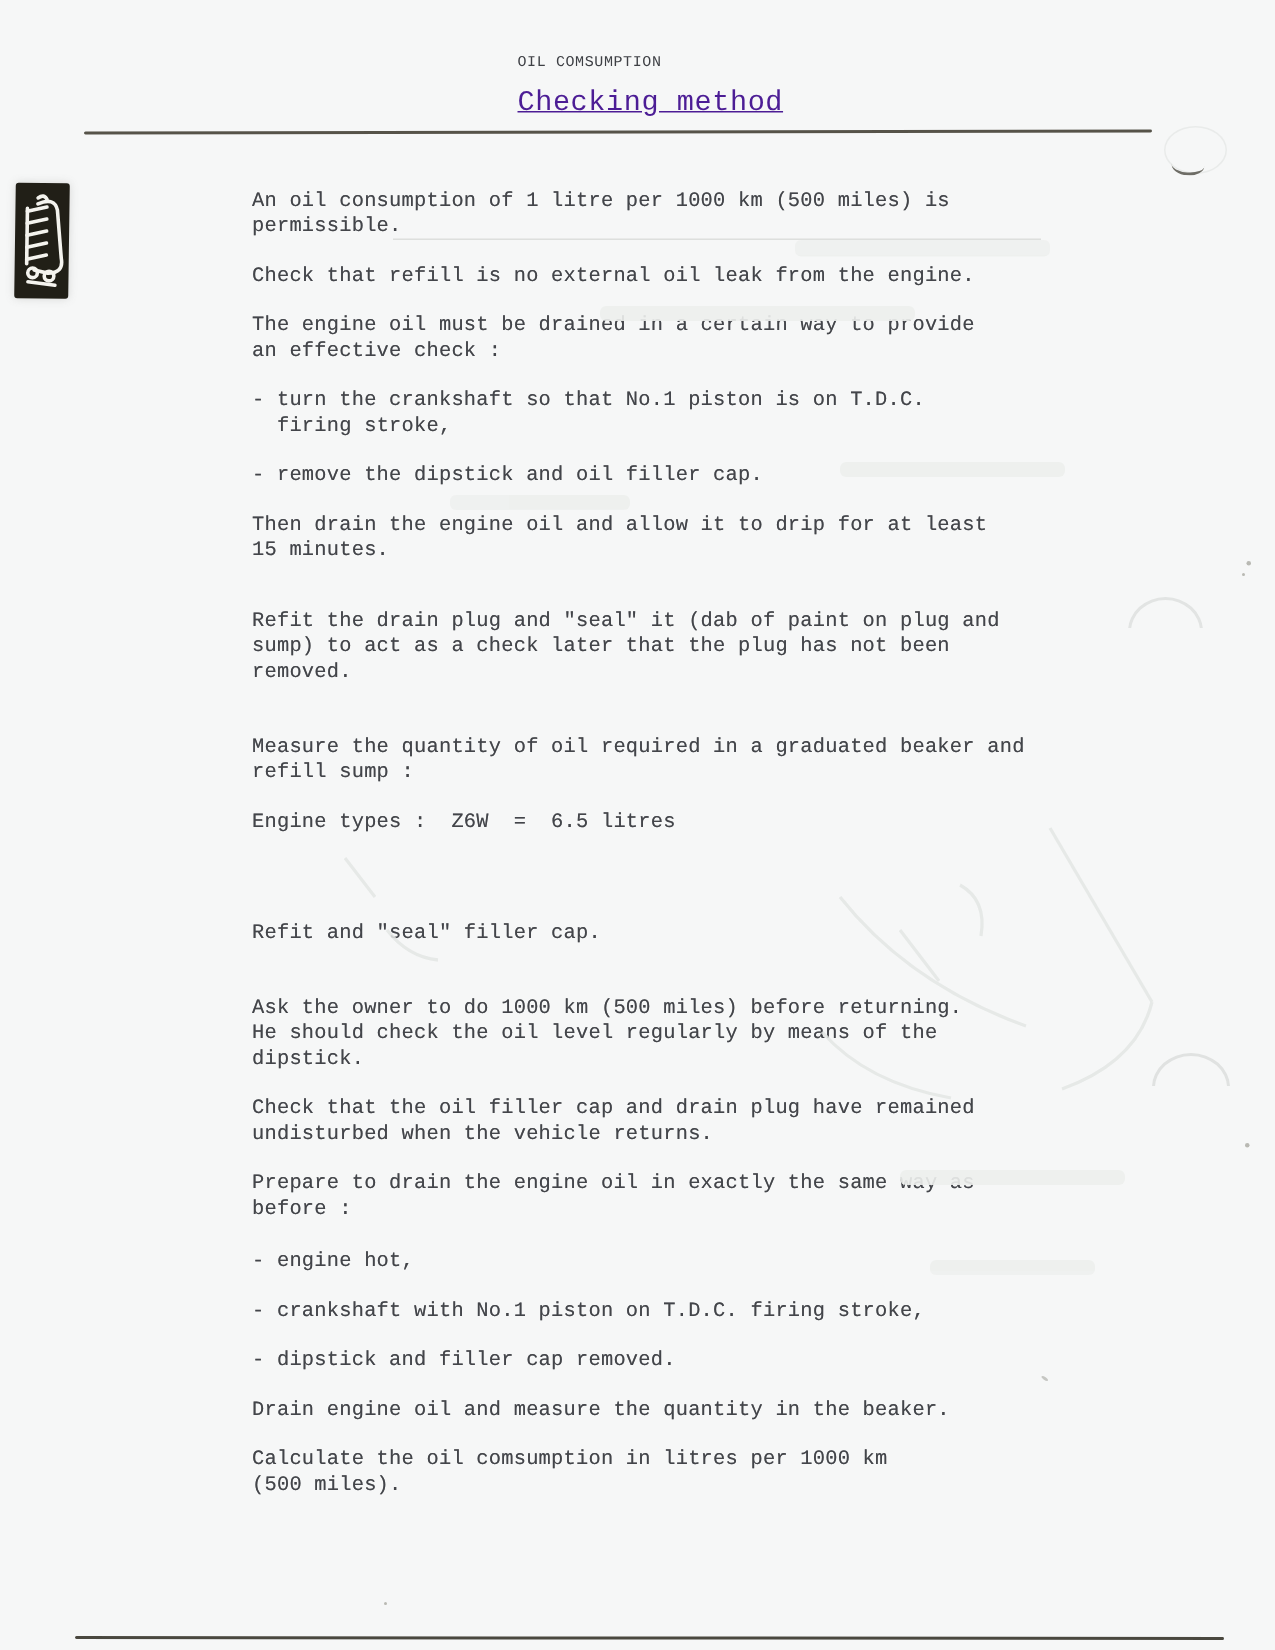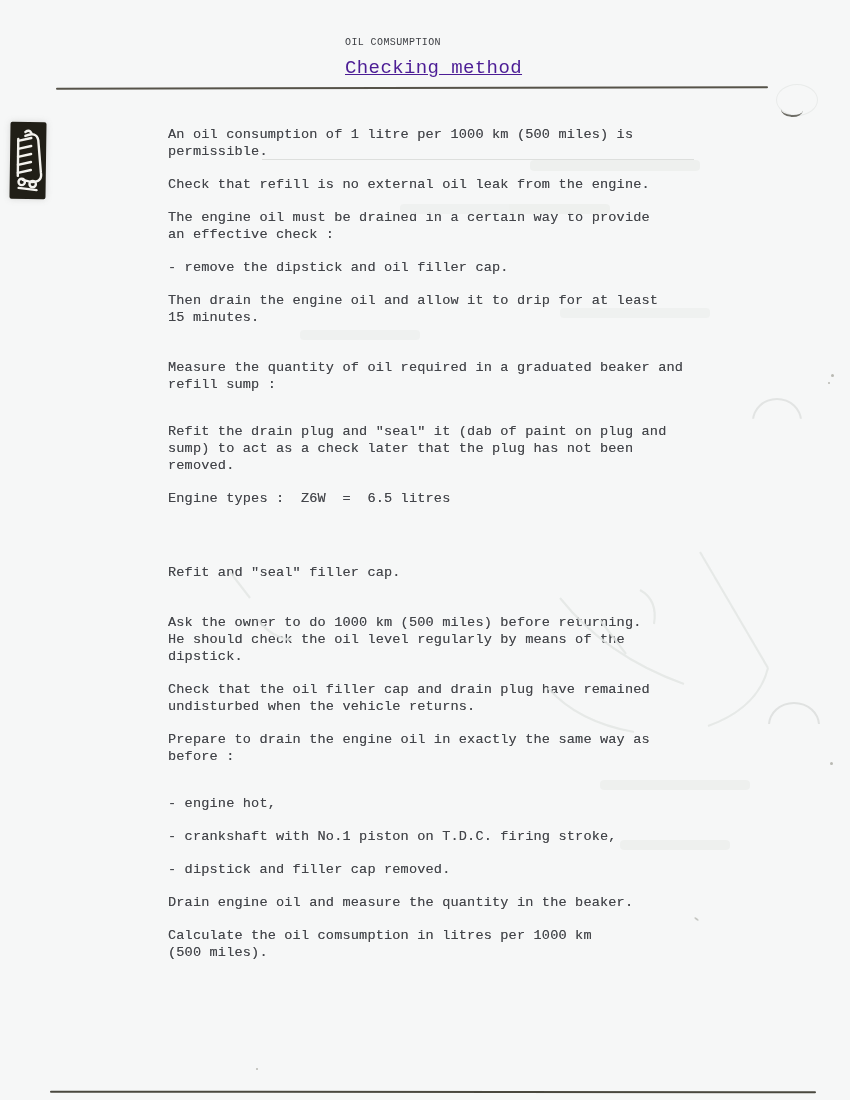--- a/index.html
+++ b/index.html
@@ -44,21 +44,21 @@
   
   .body-col{
     position:absolute;left:168px;top:126px;width:560px;
   }
   .para{
     font-size:13.6px;line-height:17px;letter-spacing:.15px;
     white-space:pre-wrap;margin:16px 0 0 0;
     text-shadow:0 0 .4px rgba(62,64,68,.55);
   }
   .para:first-child{margin-top:0;}
-  .gap-18{margin-top:30px;}
+  .gap-18{margin-top:18px;}
   .gap-md{margin-top:30px;}
   .gap-lg{margin-top:33px;}
   .gap-xl{margin-top:57px;}
   
   .artifact{position:absolute;pointer-events:none;}
   .curl-top-right-light{
     left:776px;top:84px;width:40px;height:30px;
     border:1.6px solid #e9ebea;border-radius:50%;
   }
   .curl-top-right-dark{
@@ -115,28 +115,30 @@
       </g>
     </svg>
   </div>
 
   <div class="body-col">
     <div class="para">An oil consumption of 1 litre per 1000 km (500 miles) is
 permissible.</div>
     <div class="para">Check that refill is no external oil leak from the engine.</div>
     <div class="para">The engine oil must be drained in a certain way to provide
 an effective check :</div>
+    <div class="para">- turn the crankshaft so that No.1 piston is on T.D.C.
+  firing stroke,</div>
     <div class="para">- remove the dipstick and oil filler cap.</div>
     <div class="para">Then drain the engine oil and allow it to drip for at least
 15 minutes.</div>
-    <div class="para gap-lg">Measure the quantity of oil required in a graduated beaker and
-refill sump :</div>
     <div class="para gap-md">Refit the drain plug and "seal" it (dab of paint on plug and
 sump) to act as a check later that the plug has not been
 removed.</div>
+    <div class="para gap-lg">Measure the quantity of oil required in a graduated beaker and
+refill sump :</div>
     <div class="para">Engine types :  Z6W  =  6.5 litres</div>
     <div class="para gap-xl">Refit and "seal" filler cap.</div>
     <div class="para gap-lg">Ask the owner to do 1000 km (500 miles) before returning.
 He should check the oil level regularly by means of the
 dipstick.</div>
     <div class="para">Check that the oil filler cap and drain plug have remained
 undisturbed when the vehicle returns.</div>
     <div class="para">Prepare to drain the engine oil in exactly the same way as
 before :</div>
     <div class="para gap-18">- engine hot,</div>

